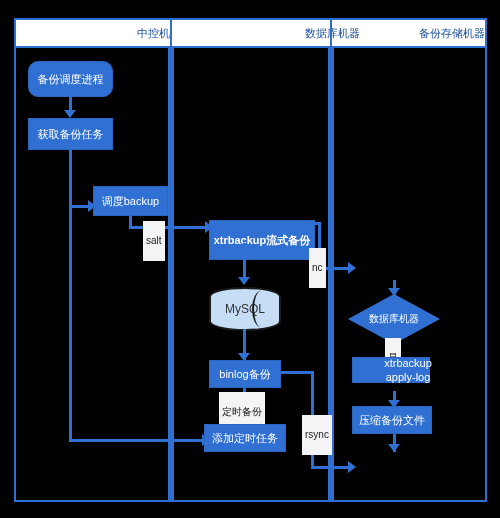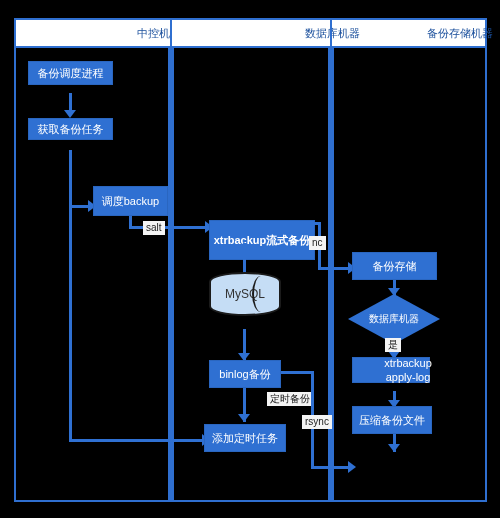--- a/index.html
+++ b/index.html
@@ -39,46 +39,46 @@
   .h{position:absolute;height:3px;background:#2f70d2;}
   .v{position:absolute;width:3px;background:#2f70d2;}
   .ar{position:absolute;width:0;height:0;}
   .ar.down{border-left:6px solid transparent;border-right:6px solid transparent;
            border-top:8px solid #2f70d2;}
   .ar.right{border-top:6px solid transparent;border-bottom:6px solid transparent;
             border-left:8px solid #2f70d2;}
 
   
   .elab{position:absolute;background:#f4f4f4;color:#222;font-size:10px;
-        padding:1px 3px;white-space:nowrap;line-height:12px;}
+        padding:14px 3px;white-space:nowrap;line-height:12px;}
   .elab.cn{color:#111;}
 </style>
 </head>
 <body>
 
 <div id="stage">
 
   <div class="frame"></div>
 
   <div class="hdr-band"></div>
   <div class="hdr-cell" style="left:16px;width:154px;">中控机</div>
   <div class="hdr-sep" style="left:170px;"></div>
   <div class="hdr-cell" style="left:172px;width:156px;margin-left:32px;">数据库机器</div>
   <div class="hdr-sep" style="left:330px;"></div>
-  <div class="hdr-cell" style="left:340px;width:153px;">备份存储机器</div>
+  <div class="hdr-cell" style="left:332px;width:153px;">备份存储机器</div>
 
   <div class="lane-div" style="left:168px;top:48px;height:454px;"></div>
   <div class="lane-div" style="left:328px;top:48px;height:454px;"></div>
 
-  <div class="node" style="left:28px;top:61px;width:85px;height:24px;">备份调度进程</div>
+  <div class="node" style="left:28px;top:61px;width:85px;height:36px;border-radius:10px;">备份调度进程</div>
 
   <div class="v" style="left:69px;top:93px;height:21px;"></div>
   <div class="ar down" style="left:64px;top:110px;"></div>
 
-  <div class="node" style="left:28px;top:118px;width:85px;height:22px;">获取备份任务</div>
+  <div class="node" style="left:28px;top:118px;width:85px;height:32px;">获取备份任务</div>
 
   <div class="v" style="left:69px;top:150px;height:290px;"></div>
 
   <div class="h" style="left:69px;top:205px;width:22px;"></div>
   <div class="ar right" style="left:88px;top:200px;"></div>
 
   <div class="node" style="left:93px;top:186px;width:75px;height:30px;">调度backup</div>
 
   <div class="v" style="left:129px;top:216px;height:12px;"></div>
   <div class="h" style="left:129px;top:226px;width:80px;"></div>
@@ -86,46 +86,45 @@
   <div class="elab" style="left:143px;top:221px;">salt</div>
 
   <div class="h" style="left:69px;top:439px;width:137px;"></div>
   <div class="ar right" style="left:202px;top:434px;"></div>
 
   <div class="node" style="left:209px;top:220px;width:106px;height:40px;font-weight:bold;">xtrbackup流式备份</div>
 
   <div class="v" style="left:243px;top:243px;height:40px;"></div>
   <div class="ar down" style="left:238px;top:277px;"></div>
 
-  <div class="db" style="left:209px;top:272px;width:72px;height:44px;">MySQL</div>
+  <div class="db" style="left:209px;top:287px;width:72px;height:44px;">MySQL</div>
 
   <div class="v" style="left:243px;top:329px;height:32px;"></div>
   <div class="ar down" style="left:238px;top:353px;"></div>
 
   <div class="node" style="left:209px;top:360px;width:72px;height:28px;">binlog备份</div>
 
   <div class="v" style="left:243px;top:388px;height:34px;"></div>
   <div class="ar down" style="left:238px;top:414px;"></div>
-  <div class="elab cn" style="left:219px;top:392px;margin-left:48px;">定时备份</div>
+  <div class="elab cn" style="left:219px;top:392px;">定时备份</div>
 
   <div class="node" style="left:204px;top:424px;width:82px;height:28px;">添加定时任务</div>
 
   <div class="h" style="left:281px;top:371px;width:33px;"></div>
   <div class="v" style="left:311px;top:371px;height:97px;"></div>
   <div class="h" style="left:311px;top:466px;width:41px;"></div>
   <div class="ar right" style="left:348px;top:461px;"></div>
   <div class="elab" style="left:302px;top:415px;text-align:center;">rsync</div>
 
   <div class="h" style="left:297px;top:222px;width:24px;"></div>
   <div class="v" style="left:318px;top:222px;height:48px;"></div>
   <div class="h" style="left:318px;top:267px;width:34px;"></div>
   <div class="ar right" style="left:348px;top:262px;"></div>
-  <div class="elab" style="left:309px;top:236px;text-align:center;">nc</div>
+  <div class="elab" style="left:309px;top:248px;text-align:center;">nc</div>
 
-  <div class="node" style="left:352px;top:252px;width:85px;height:28px;">备份存储</div>
 
   <div class="v" style="left:393px;top:280px;height:16px;"></div>
   <div class="ar down" style="left:388px;top:288px;"></div>
 
   <div class="diamond" style="left:348px;top:294px;width:92px;height:50px;">
     <div class="shape"></div>
     <div class="txt">数据库机器</div>
   </div>
 
   <div class="v" style="left:393px;top:344px;height:16px;"></div>

